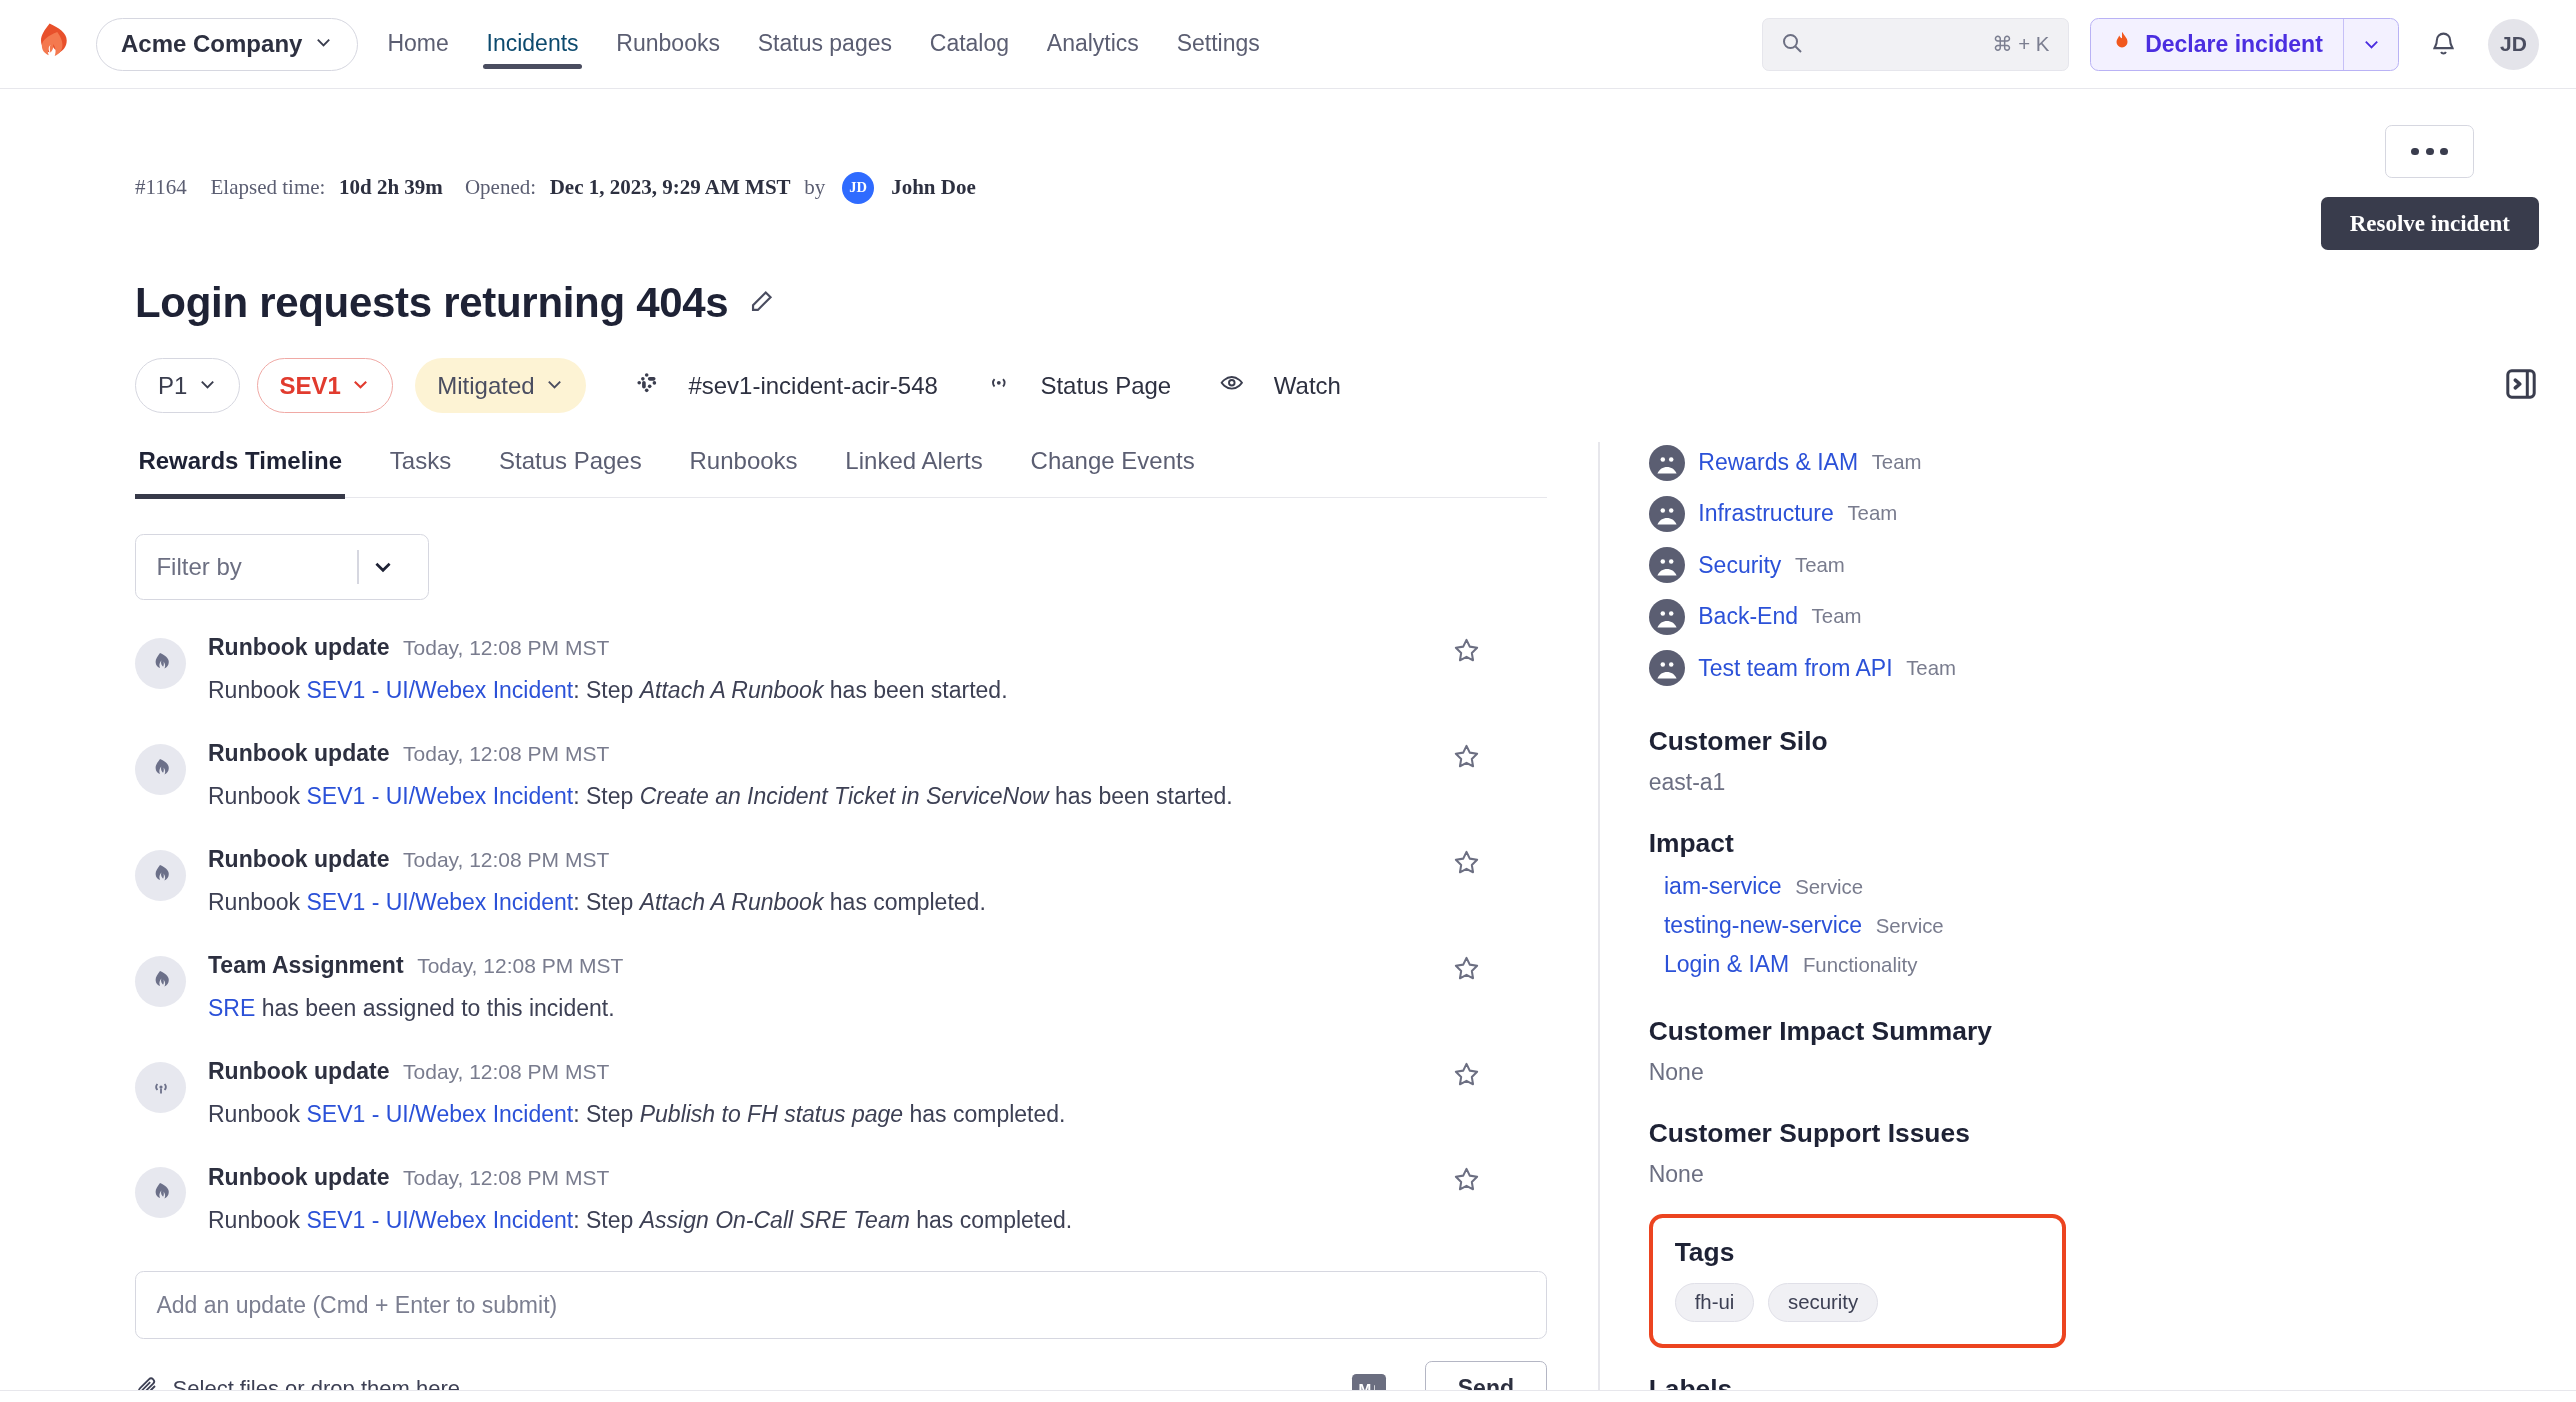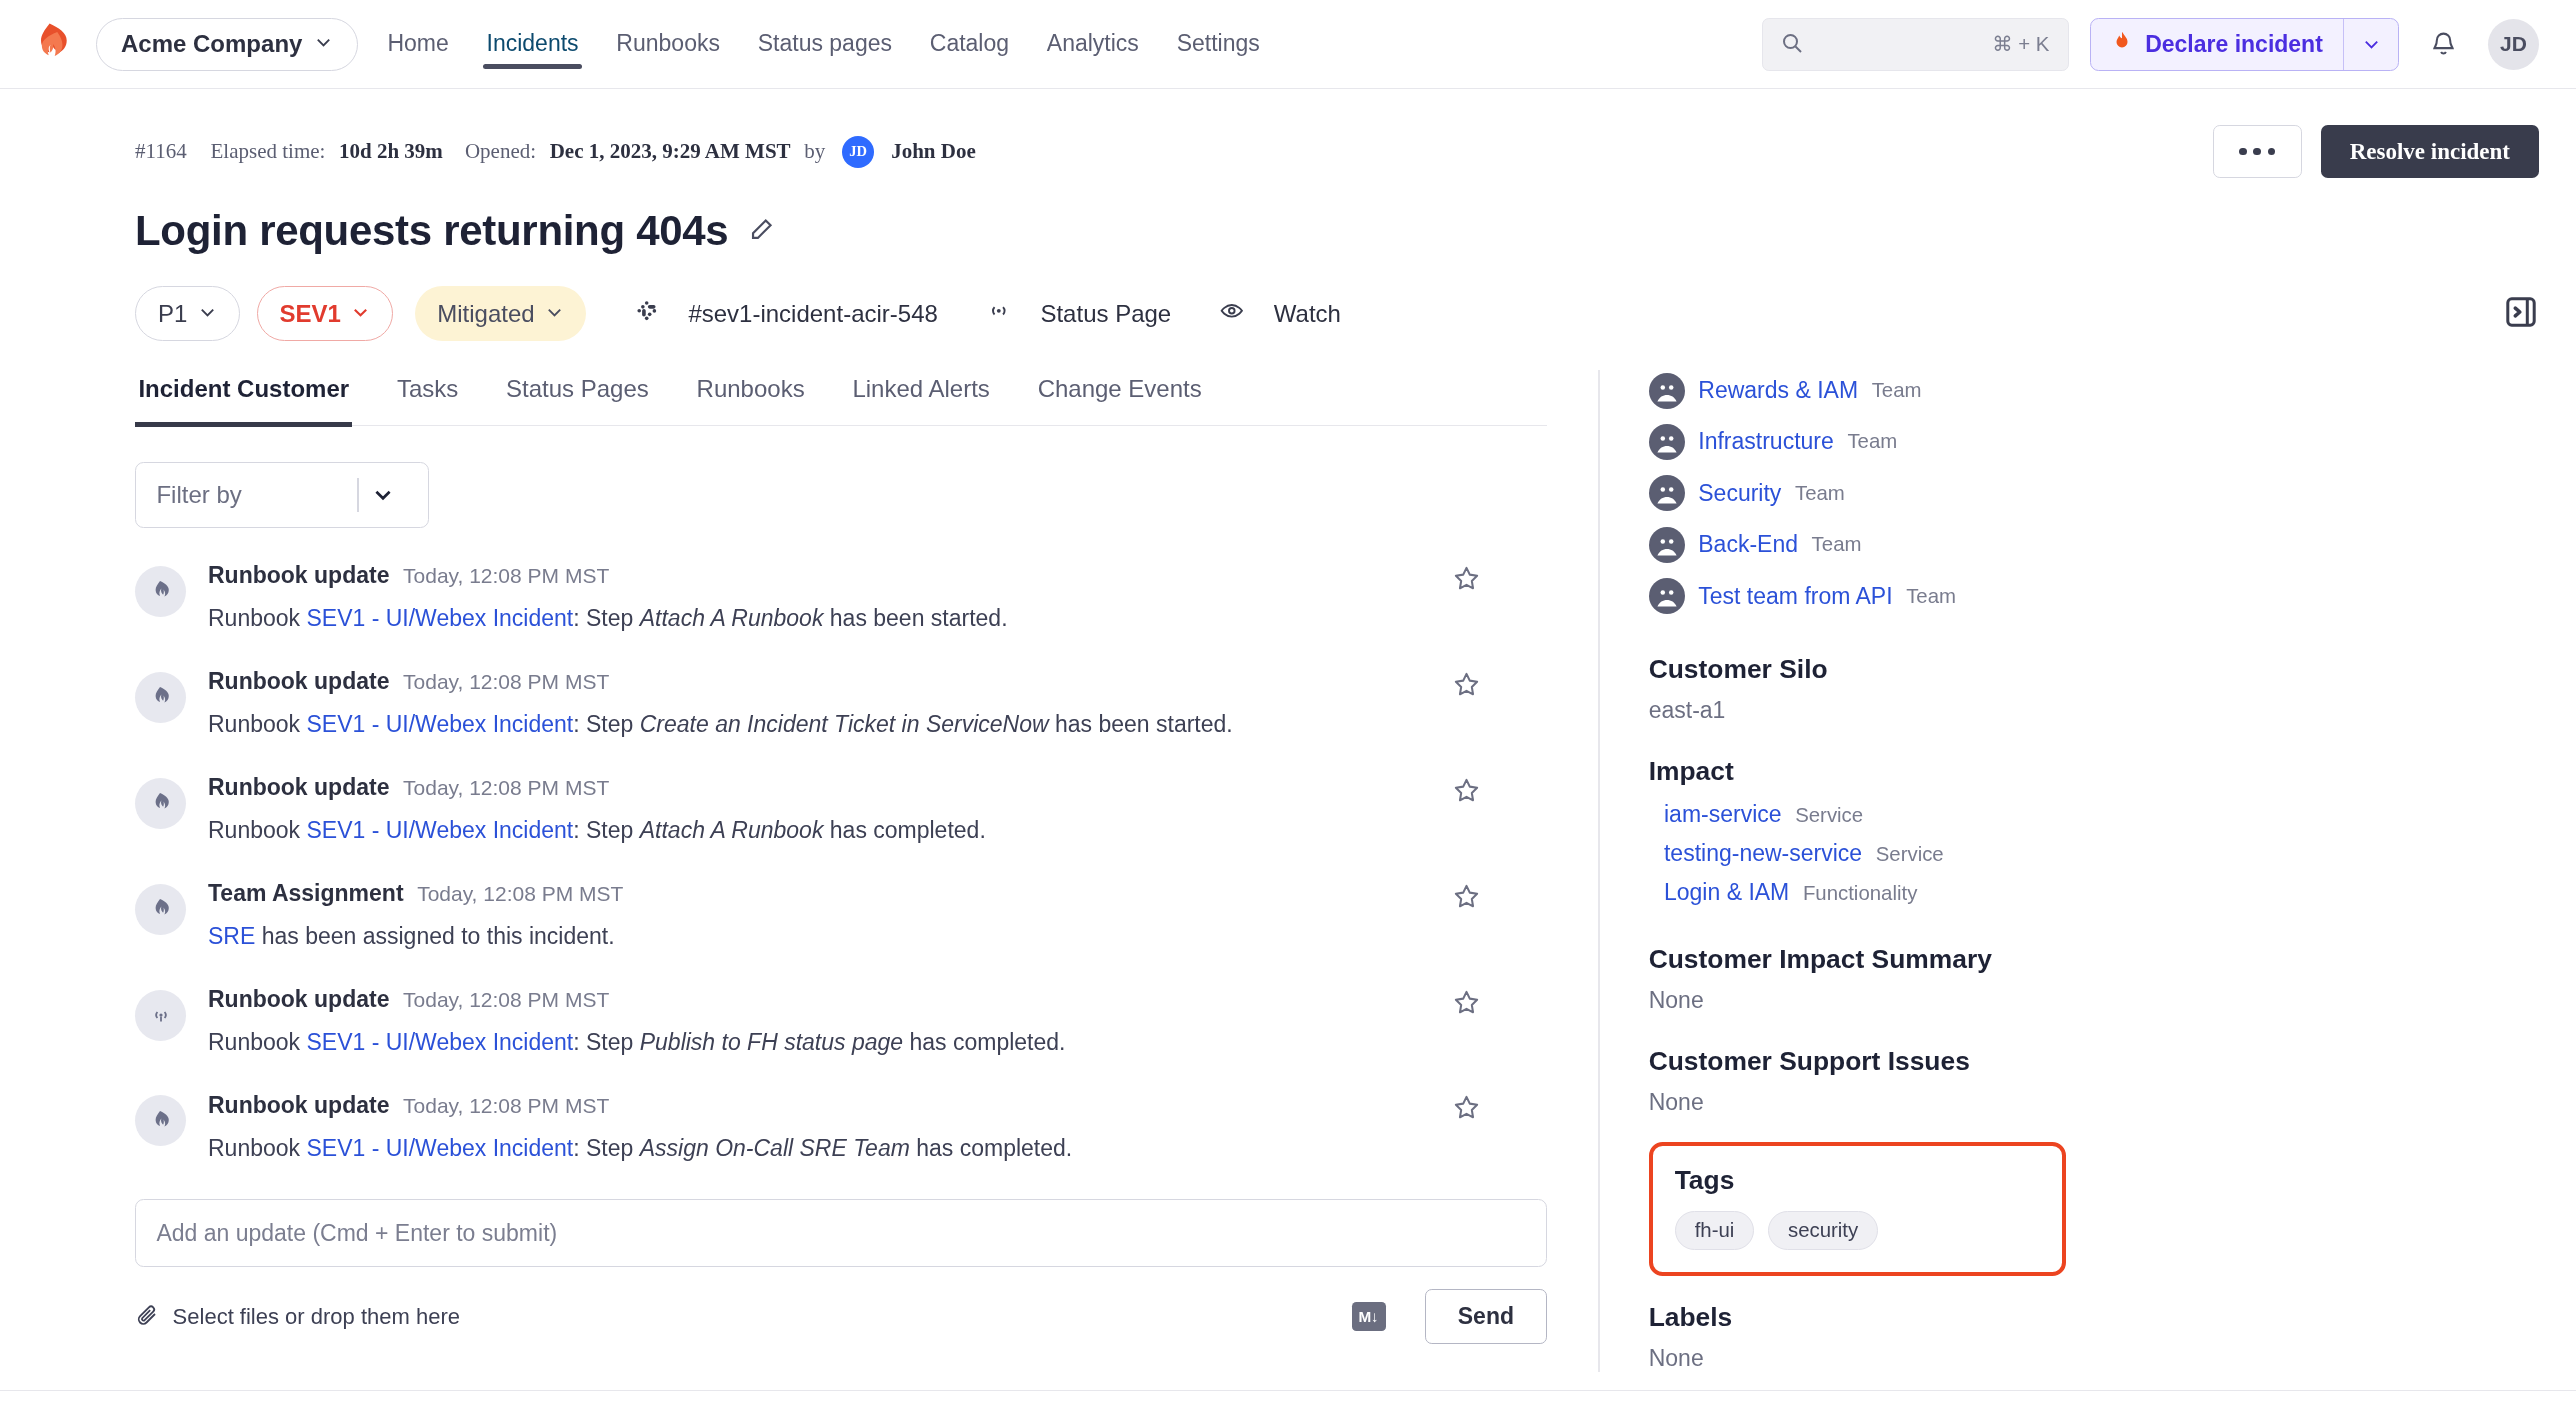--- a/index.html
+++ b/index.html
@@ -73,21 +73,21 @@
     display: flex; align-items: center; gap: 13.6px;
     padding: 36px 0 0 0; font-size: 21px; color: #5b5e72; font-family: Liberation Serif, serif;
   }
   .meta-strong { font-weight: 700; color: #2d3040; }
   .meta-id { font-weight: 400; color: #5b5e72; margin-right: 10.2px; }
   .avatar-blue {
     width: 32px; height: 32px; border-radius: 50%; background: #2f6bff;
     display: flex; align-items: center; justify-content: center;
     font-size: 14.5px; font-weight: 700; color: #fff; margin: 0 3.4px;
   }
-  .meta-actions { margin-left: auto; display: flex; align-items: center; gap: 19px; }
+  .meta-actions { margin-left: auto; display: flex; align-items: center; gap: 19px; flex-direction: column; }
   .dots-btn {
     width: 89px; height: 53px; border: 1.7px solid #d6d7e0; border-radius: 6.8px;
     display: flex; align-items: center; justify-content: center; gap: 6.8px;
     background: #fff;
   }
   .dot { width: 7.7px; height: 7.7px; border-radius: 50%; background: #3a3d4e; }
   .resolve-btn {
     height: 53px; padding: 0 29px; background: #393c4c; color: #fff;
     border-radius: 6.8px; display: flex; align-items: center;
     font-size: 23px; font-weight: 700; white-space: nowrap;
@@ -382,21 +382,21 @@
         <path d="M16.2 3.6v16.8"></path>
         <path d="M8.2 9.4l3 2.6-3 2.6" stroke-width="2.4" stroke-linecap="round" stroke-linejoin="round"></path>
       </svg>
     </div>
   </div>
 
   <div class="cols">
 
     <div class="left-col">
       <div class="tabs">
-        <div class="tab active">Incident Customer</div>
+        <div class="tab active">Rewards Timeline</div>
         <div class="tab">Tasks</div>
         <div class="tab">Status Pages</div>
         <div class="tab">Runbooks</div>
         <div class="tab">Linked Alerts</div>
         <div class="tab">Change Events</div>
       </div>
 
       <div class="filter-box">
         <span>Filter by</span>
         <span class="filter-sep"></span>

